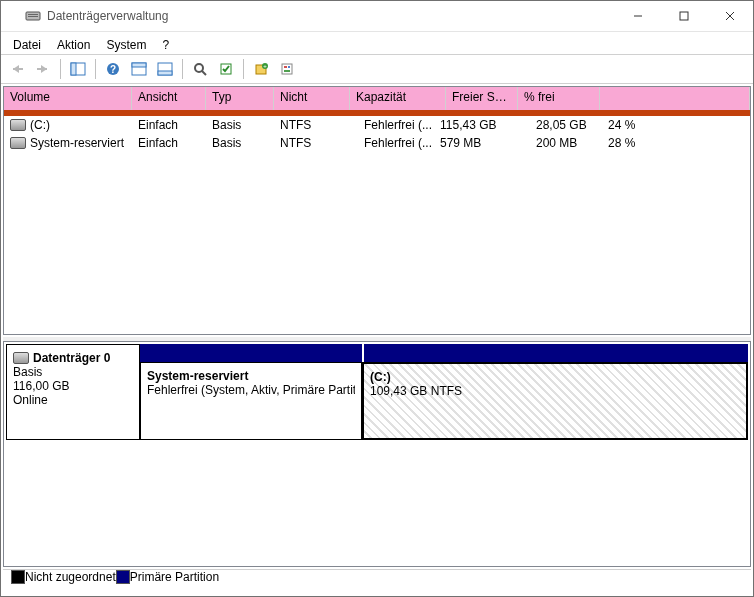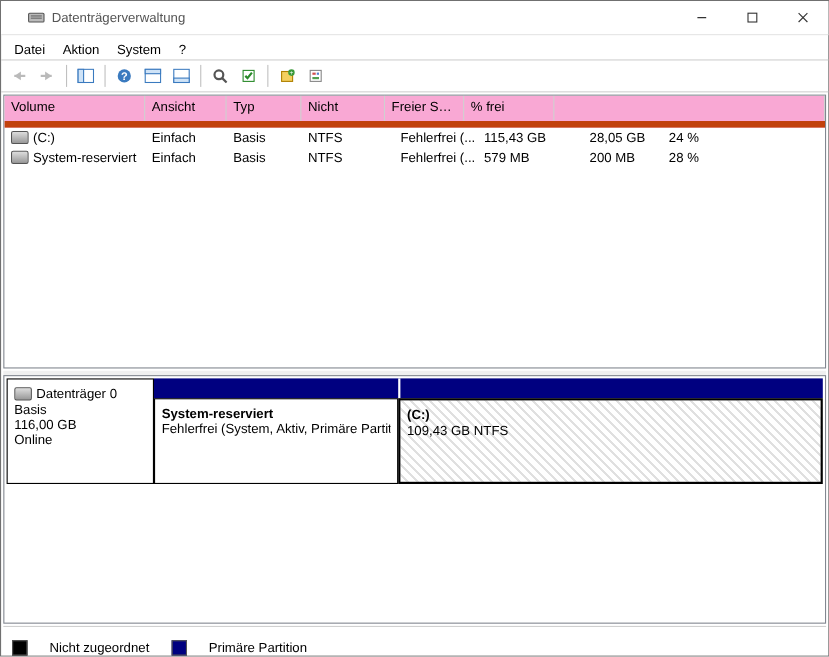--- a/index.html
+++ b/index.html
@@ -21,30 +21,30 @@
 .grid-body{flex:1;overflow:auto}
 .grid-row{display:flex;height:18px;align-items:center}
 .grid-row .cell{padding:1px 6px;white-space:nowrap;overflow:hidden;text-overflow:ellipsis;box-sizing:border-box;display:flex;align-items:center;gap:4px}
 .disk-icon{width:14px;height:10px;border:1px solid #555;border-radius:2px;background:linear-gradient(#ddd,#999);display:inline-block;flex:none}
 
 .c0{width:128px}.c1{width:74px}.c2{width:68px}.c3{width:84px}.c4{width:76px}.c5{width:96px}.c6{width:72px}.c7{width:82px}.c8{flex:1}
 .splitter{height:4px;background:#f0f0f0;cursor:row-resize;margin:0 2px}
 .lower-pane{height:224px;border:1px solid #828790;margin:0 2px 2px 2px;background:#fff;display:flex;flex-direction:column}
 .disk-row{display:flex;height:96px;margin:2px}
 .disk-info{width:134px;border:1px solid #000;padding:6px;box-sizing:border-box;background:#fff}
-.disk-info .dname{font-weight:normal}
+.disk-info .dname{font-weight:bold}
 .partitions{flex:1;display:flex;flex-direction:column}
 .part-header{height:18px;background:#000080;display:flex}
 .part-header .seg{border-right:2px solid #fff}
 .part-header .seg:last-child{border-right:none}
 .part-body{flex:1;display:flex}
 .part-box{border:1px solid #000;box-sizing:border-box;padding:6px;overflow:hidden}
 .part-box.sel{background:repeating-linear-gradient(45deg,#fff,#fff 4px,#e0e0e0 4px,#e0e0e0 6px);border:2px solid #000}
 .part-box .pname{font-weight:bold}
-.legend{height:26px;border-top:1px solid #d0d0d0;display:flex;align-items:flex-end;gap:20px;padding:0 8px;margin:0 2px}
+.legend{height:26px;border-top:1px solid #d0d0d0;display:flex;align-items:flex-start;gap:0;padding:0 8px;margin:0 2px}
 .legend .sw{width:12px;height:12px;border:1px solid #555;display:inline-block}
 .legend .sw.black{background:#000}
 .legend .sw.navy{background:#000080}
 svg{display:block}
 </style>
 </head>
 <body>
 
 <div class="window">
 
@@ -153,20 +153,21 @@
   </div>
 
   <div class="content">
 
     <div class="grid-pane">
       <div class="grid-header">
         <div class="col c0">Volume</div>
         <div class="col c1">Ansicht</div>
         <div class="col c2">Typ</div>
         <div class="col c4">Nicht</div>
+        <div class="col c5">Kapazität</div>
         <div class="col c6">Freier Sp...</div>
         <div class="col c7">% frei</div>
         <div class="col c8"></div>
       </div>
       <div class="grid-body">
         <div class="grid-row">
           <div class="cell c0">
               <span class="disk-icon"></span>
               <span>(C:)</span>
             </div>

